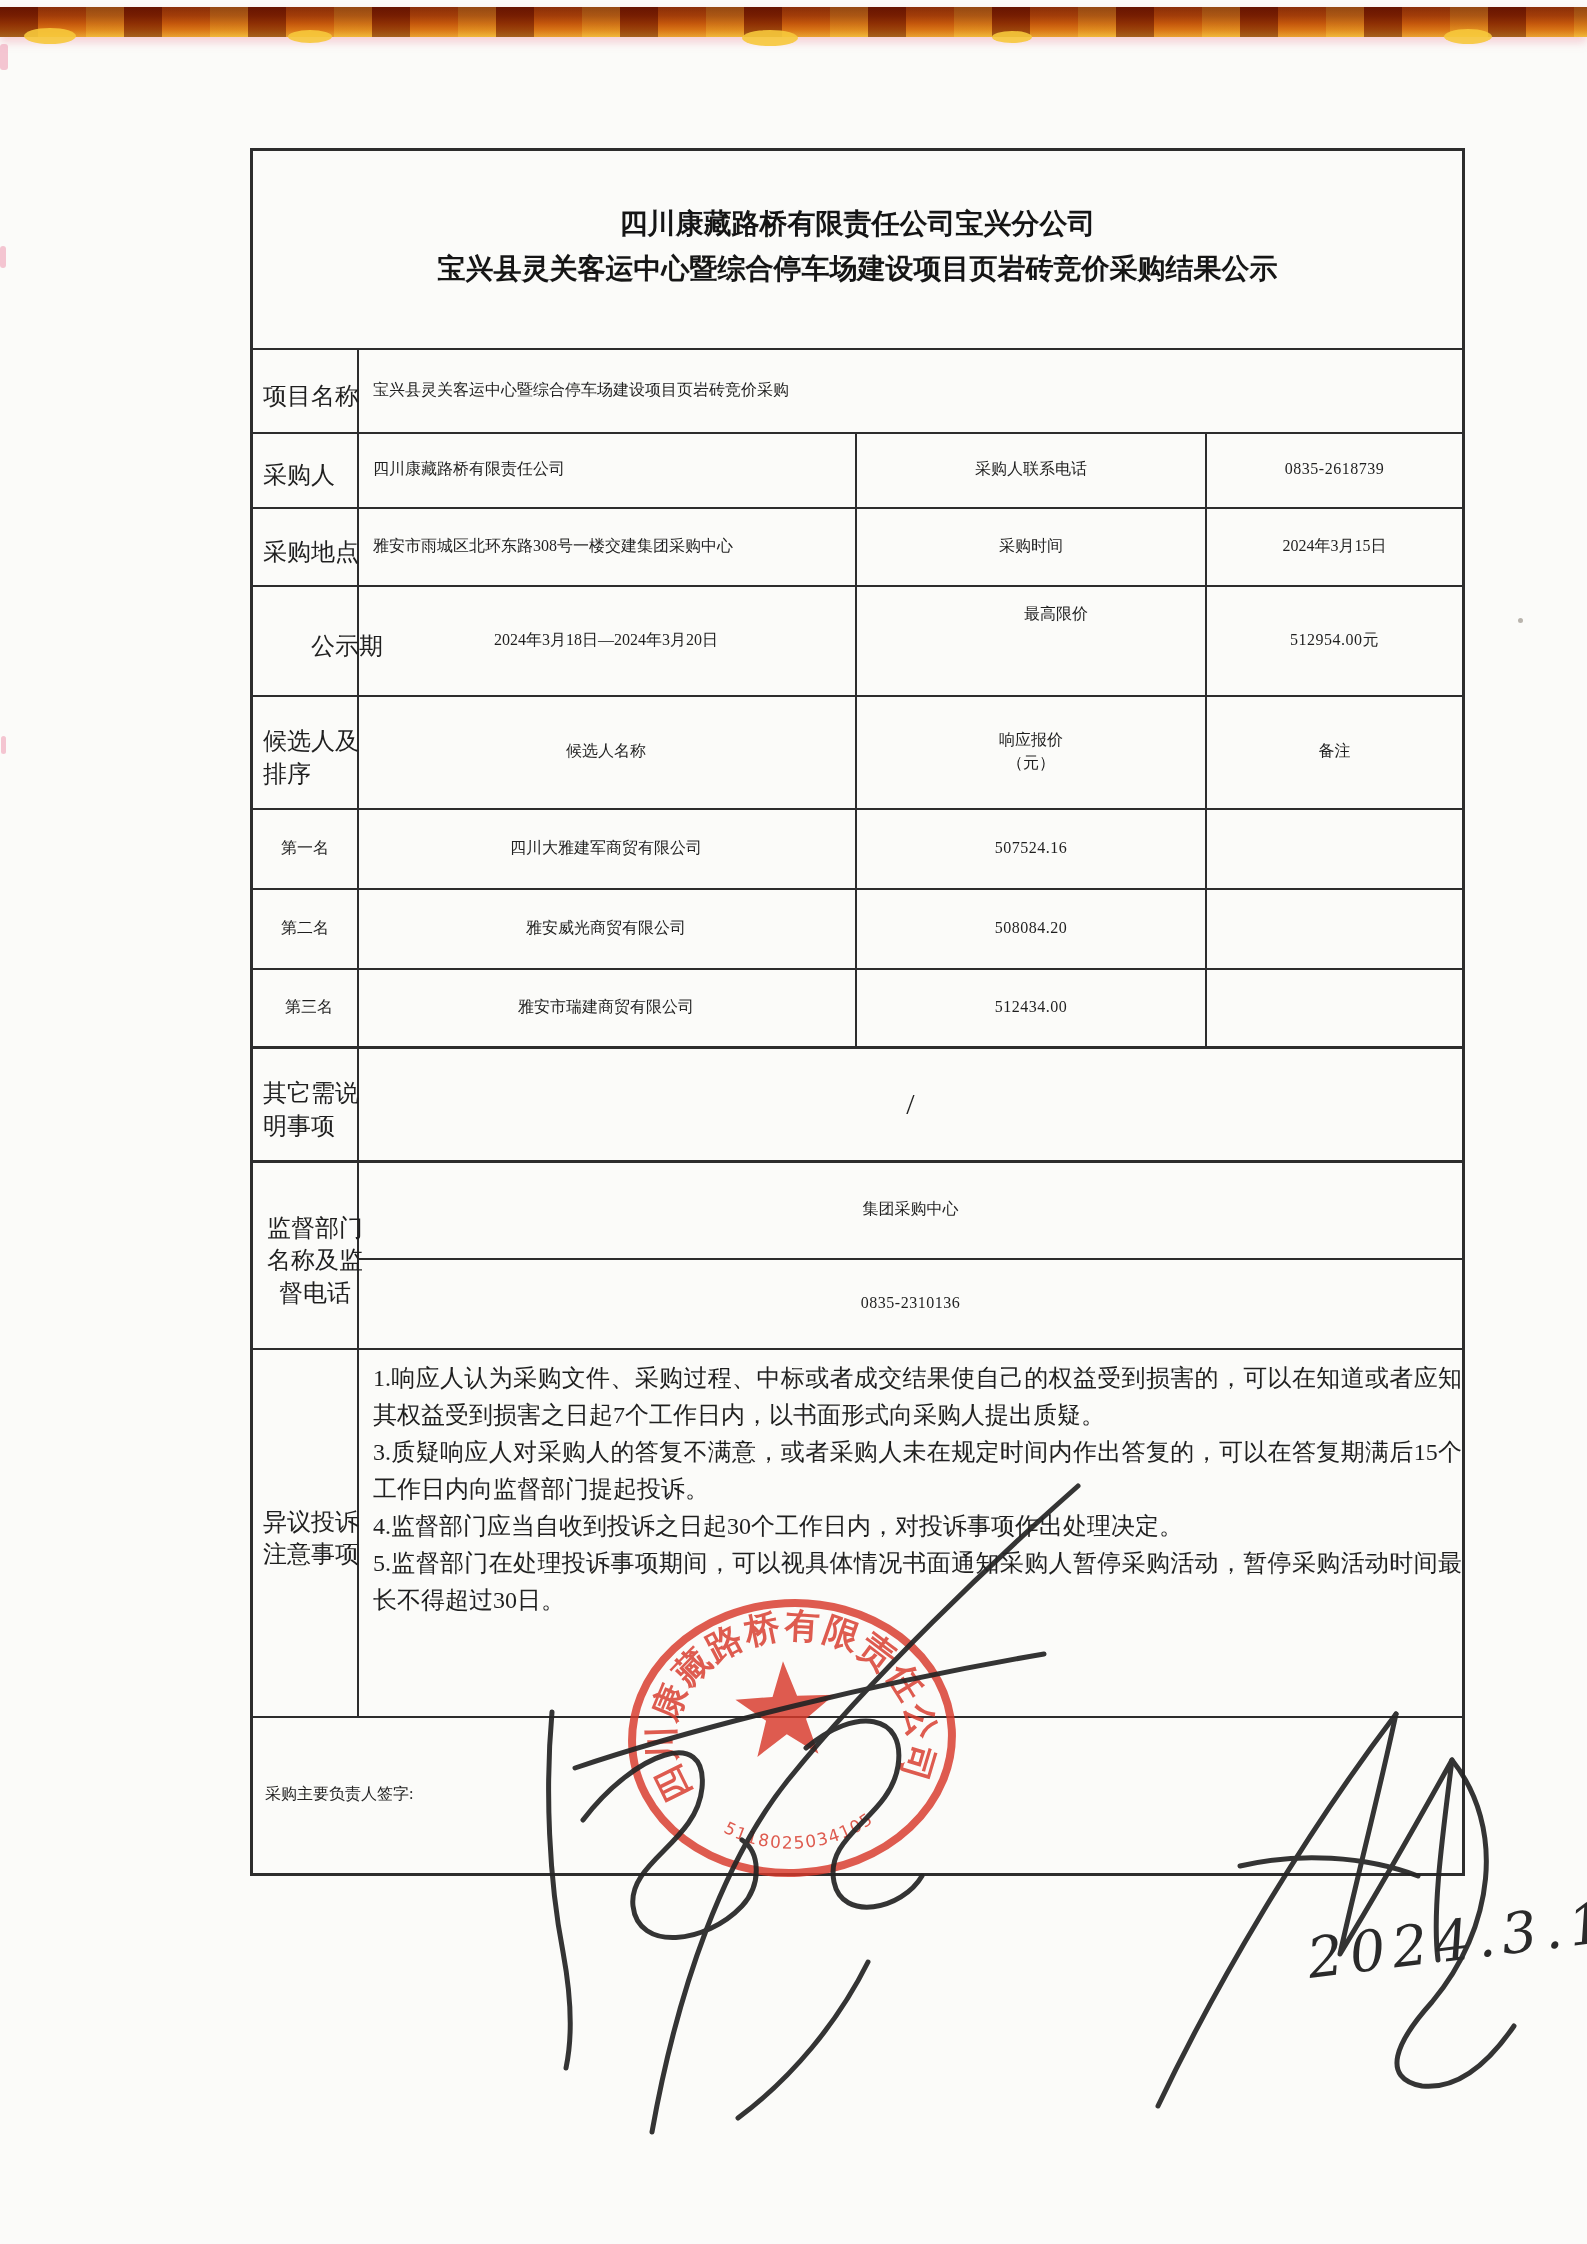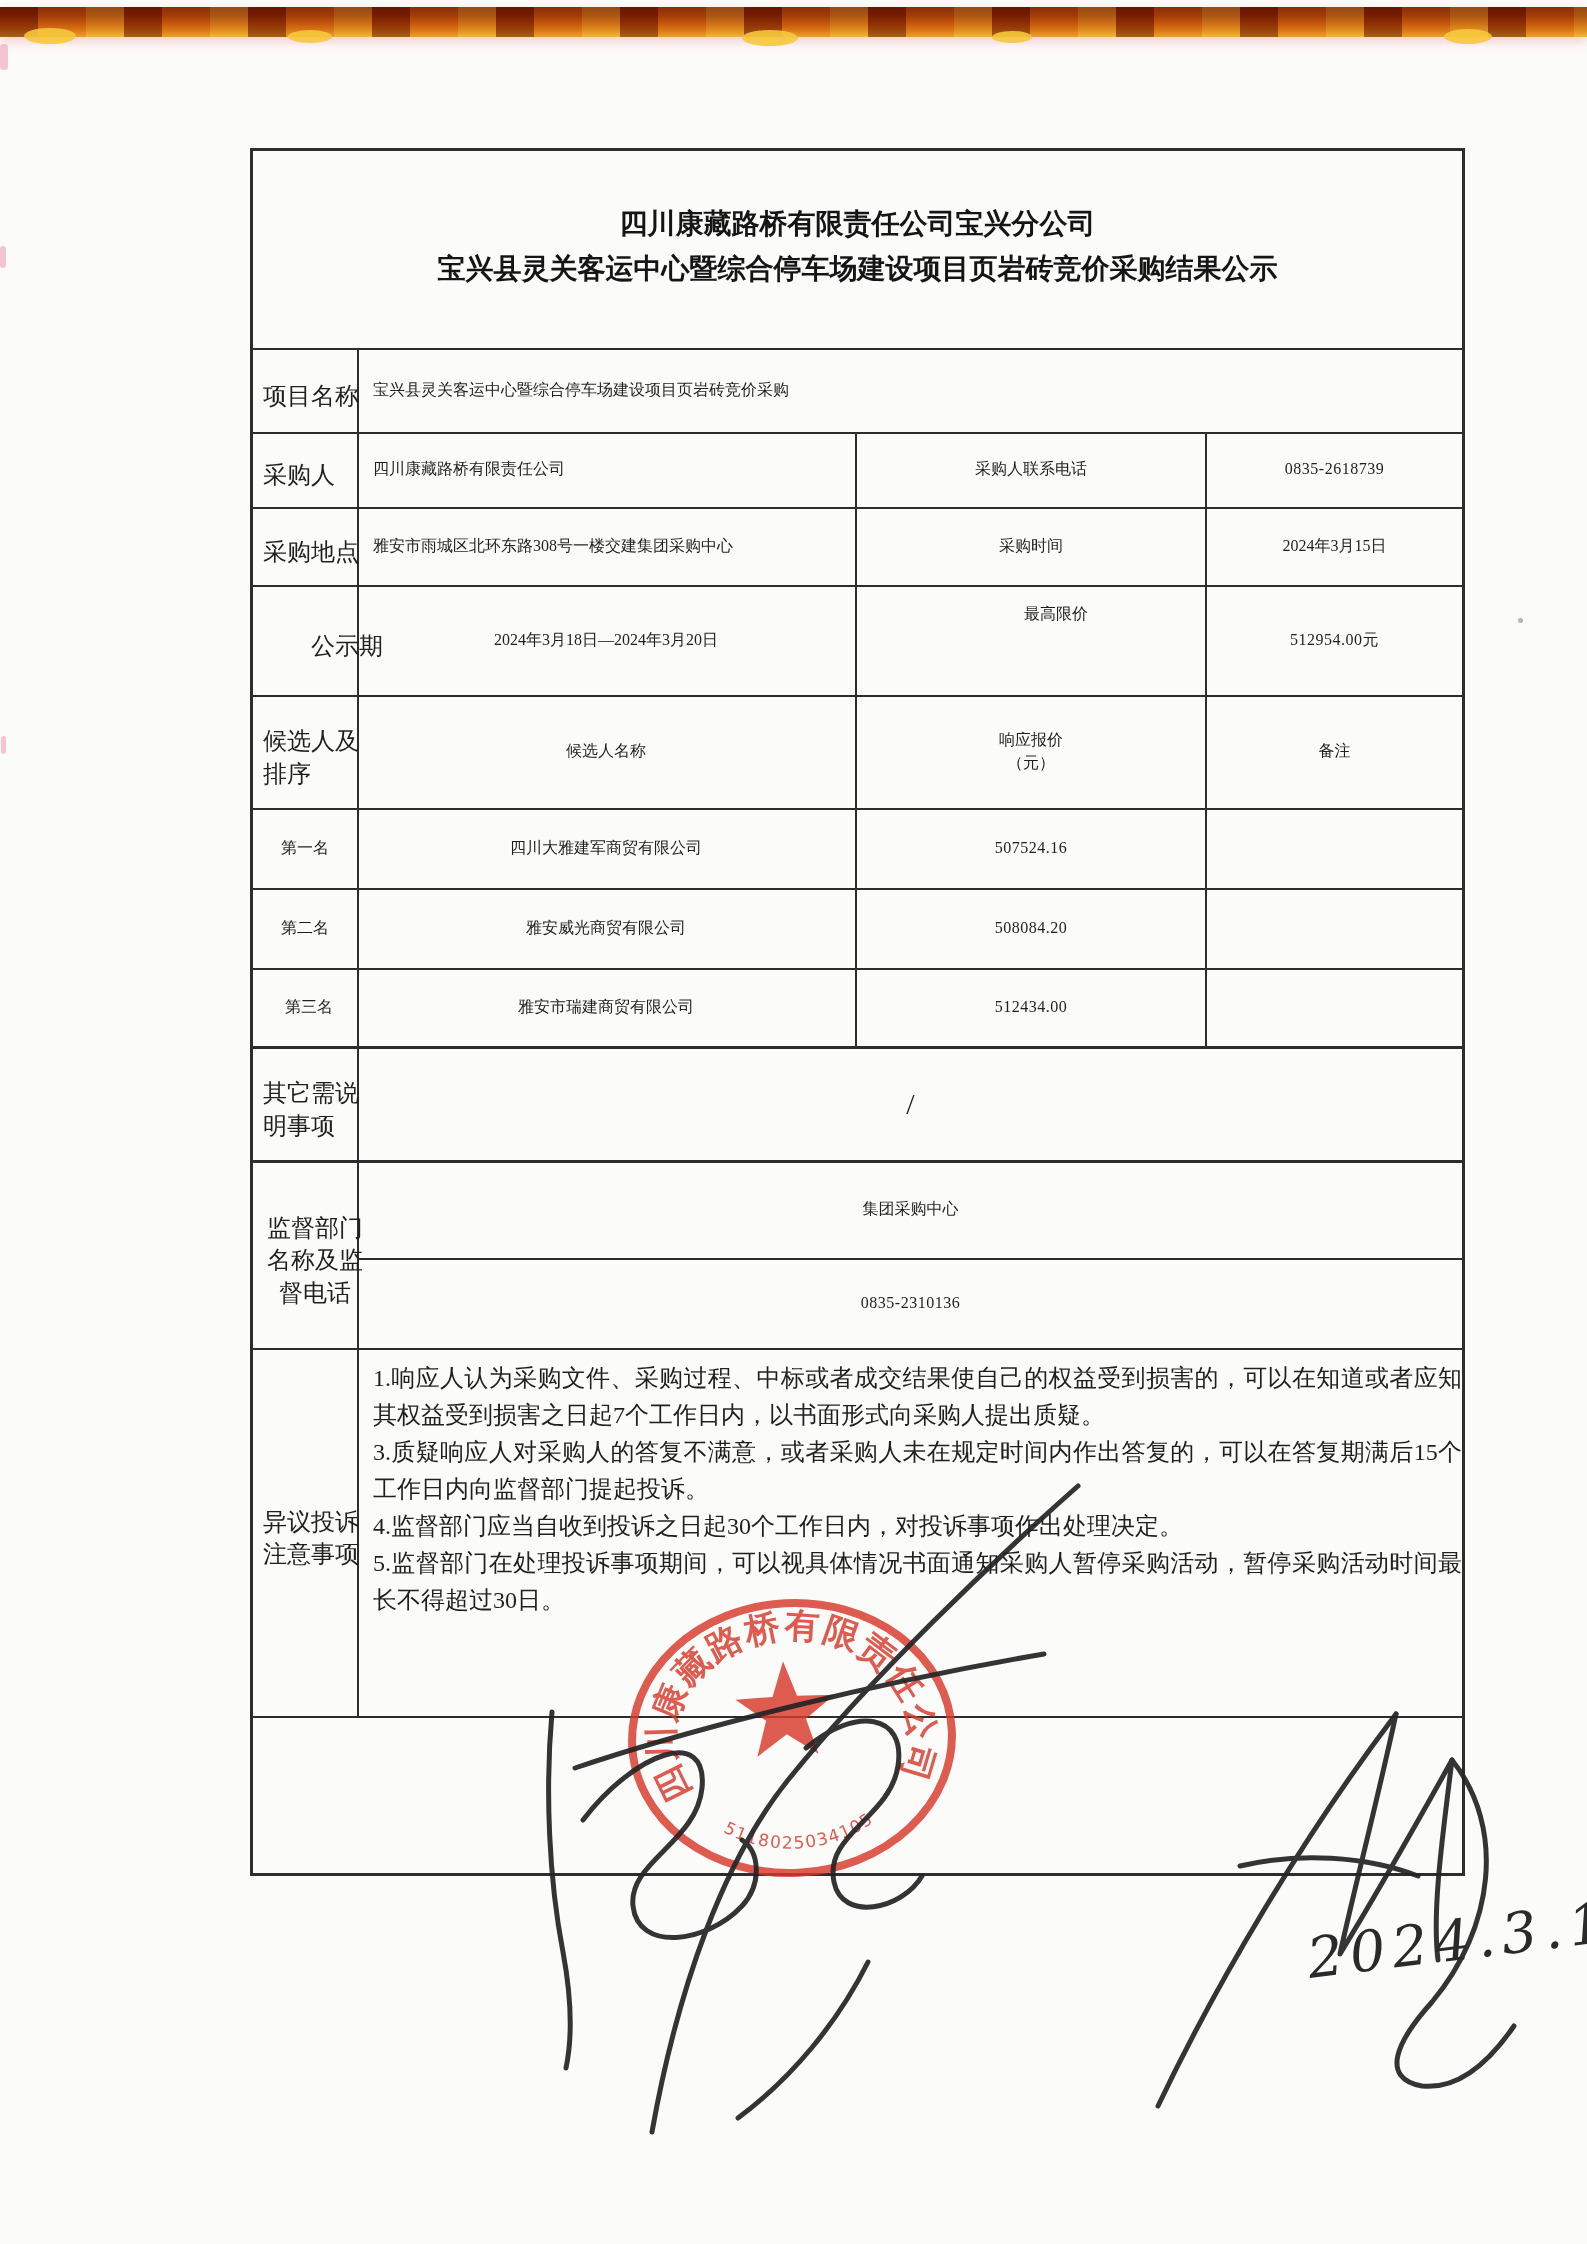--- a/index.html
+++ b/index.html
@@ -125,20 +125,23 @@
   <div class="cell vc hc num" style="left:359px;top:1260px;width:1103px;height:86px;">0835-2310136</div>
 
   <div class="cell vc label" style="left:253px;top:1350px;width:104px;height:364px;">异议投诉注意事项</div>
   <div class="cell obj-content" style="left:359px;top:1350px;width:1089px;height:358px;">
     <p>1.响应人认为采购文件、采购过程、中标或者成交结果使自己的权益受到损害的，可以在知道或者应知其权益受到损害之日起7个工作日内，以书面形式向采购人提出质疑。</p>
     <p>3.质疑响应人对采购人的答复不满意，或者采购人未在规定时间内作出答复的，可以在答复期满后15个工作日内向监督部门提起投诉。</p>
     <p>4.监督部门应当自收到投诉之日起30个工作日内，对投诉事项作出处理决定。</p>
     <p>5.监督部门在处理投诉事项期间，可以视具体情况书面通知采购人暂停采购活动，暂停采购活动时间最长不得超过30日。</p>
   </div>
 
+  <div class="cell vc" style="left:253px;top:1718px;width:1209px;height:153px;padding-left:12px;">
+    <span>采购主要负责人签字:</span>
+  </div>
 
   <svg class="overlay" viewBox="0 0 1587 2244">
     <defs>
       <path id="sealTopArc" d="M 690 1788 A 118 100 0 1 1 894 1788" fill="none"></path>
       <path id="sealBottomArc" d="M 718 1828 A 126 108 0 0 0 866 1828" fill="none"></path>
     </defs>
 
     <g opacity="0.82" transform="rotate(-3 792 1738)">
       <ellipse cx="792" cy="1738" rx="160" ry="135" fill="none" stroke="#d8382a" stroke-width="8"></ellipse>
       <polygon fill="#d8382a" points="787,1661 799.3,1696 836.5,1696.9 807,1719.5 817.6,1755.1 787,1734 756.4,1755.1 767,1719.5 737.5,1696.9 774.7,1696"></polygon>

